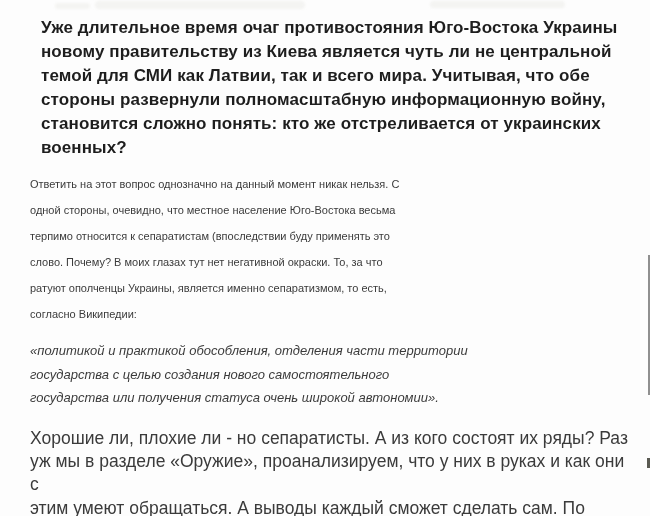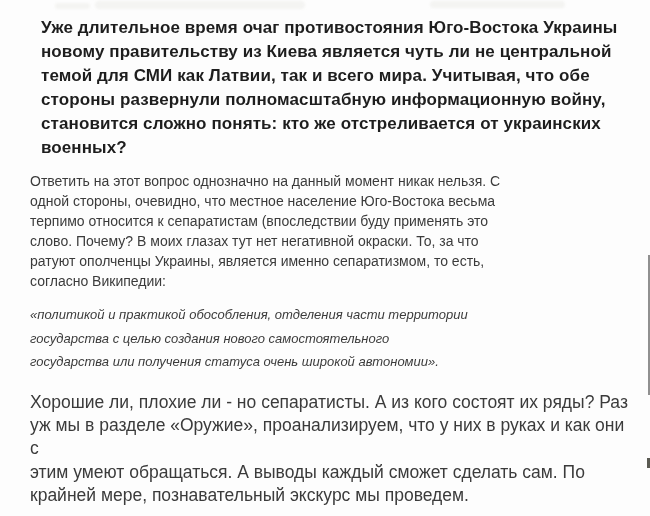--- a/index.html
+++ b/index.html
@@ -29,22 +29,22 @@
   .lead {
     margin: 0 24px 0 41px;
     font-size: 17px;
     line-height: 24px;
     font-weight: 700;
     color: #1e1e1e;
     letter-spacing: 0.1px;
   }
   .body-para {
     margin: 11px 20px 0 30px;
-    font-size: 14px;
-    line-height: 20px;
+    font-size: 11px;
+    line-height: 26px;
     font-weight: 400;
     color: #3b3b3b;
   }
   .quote {
     margin: 12px 20px 0 30px;
     font-size: 13px;
     line-height: 23.5px;
     font-style: italic;
     font-weight: 400;
     color: #3b3b3b;

